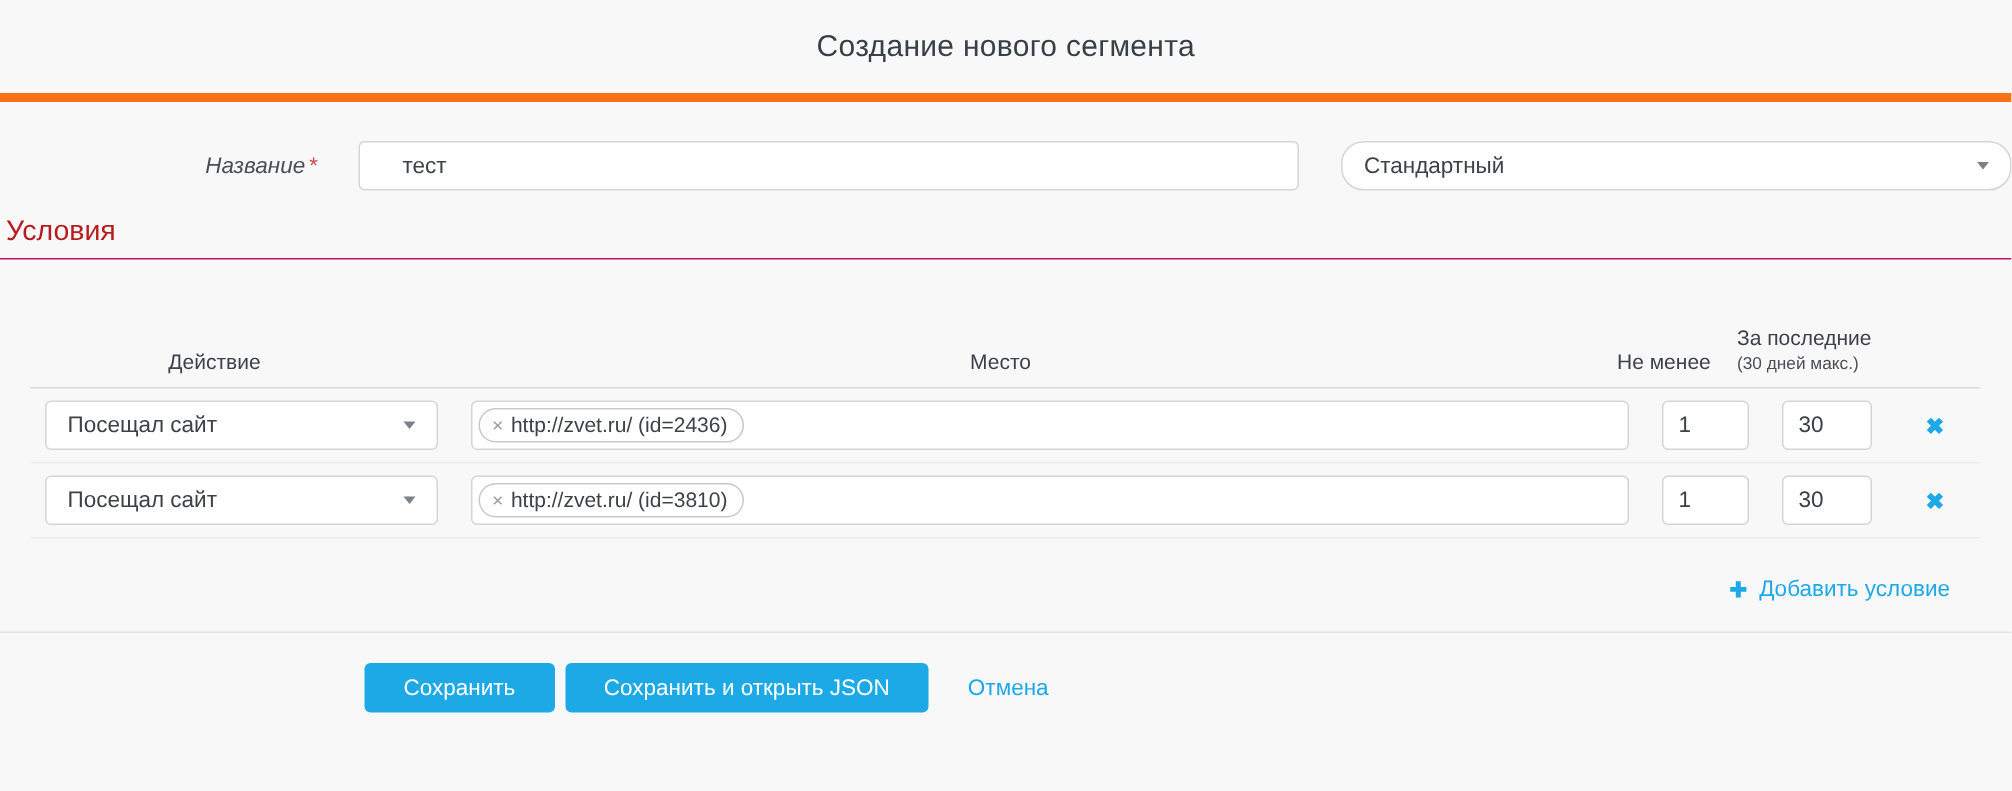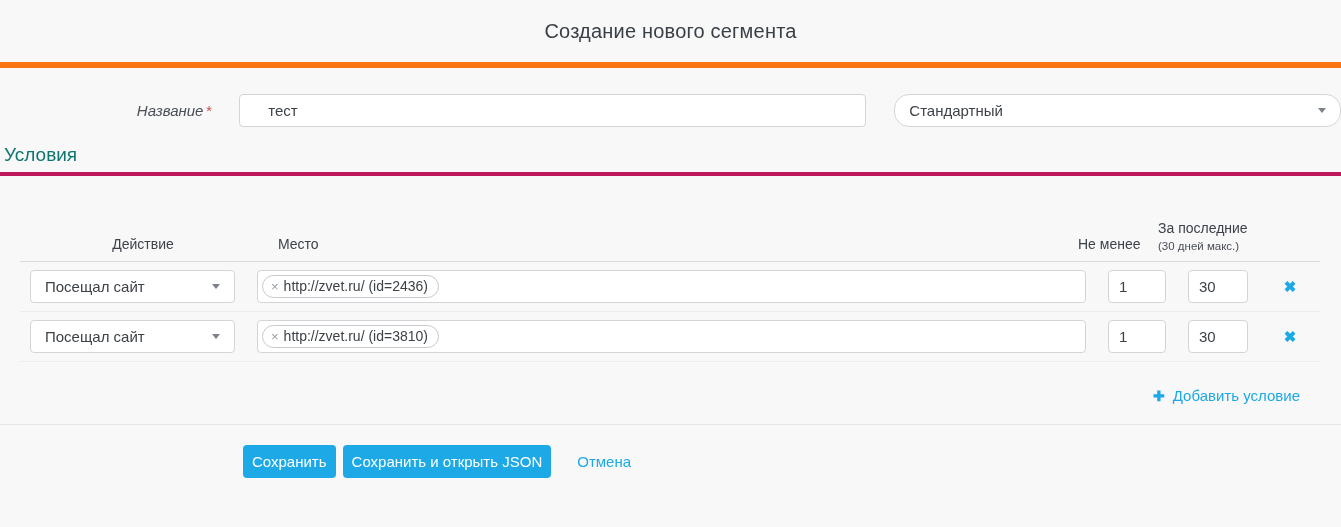--- a/index.html
+++ b/index.html
@@ -25,42 +25,42 @@
   }
   .name-input { width:637px; margin-left:28px; }
   .select-box {
     height:33px; border:1px solid #d3d5d8; border-radius:4px; background:#fff;
     display:flex; align-items:center; padding:0 14px; font-size:15px; color:#3d4247; cursor:pointer;
   }
   .type-select { width:454px; margin-left:28px;border-radius:15px; }
   .caret { width:0; height:0; border-left:4px solid transparent; border-right:4px solid transparent; border-top:5px solid #7b828a; margin-left:auto; }
 
   
-  .section-title { font-size:19px; color:#0f766e; padding:17px 0 6px 4px; border-bottom:4px solid #be185d; }
+  .section-title { font-size:19px; color:#b91c1c; padding:17px 0 6px 4px; border-bottom:1px solid #be185d; }
 
   
   .conditions { margin:0 21px 0 20px; }
   .cond-header {
     display:flex; align-items:flex-end; gap:22px;
     padding:44px 10px 9px 10px; border-bottom:1px solid #dbdbde;
     font-size:14px; color:#3d424a;
   }
   .col-action { width:226px;text-align:center; }
-  .col-place  { flex:1; }
+  .col-place  { flex:1;text-align:center; }
   .col-min    { width:58px; white-space:nowrap; }
   .col-period { width:90px; white-space:nowrap; }
   .col-del    { width:40px; }
   .period-note { font-size:11.5px; margin-top:4px; color:#494e55; }
 
   .cond-row {
     display:flex; align-items:center; gap:22px;
     height:50px; padding:0 10px; border-bottom:1px solid #ececee;
   }
   .cond-row:last-of-type { border-bottom:none; }
-  .action-select { width:205px;gap:43px; }
+  .action-select { width:262px;gap:43px; }
   .place-input {
     flex:1; height:33px; border:1px solid #d3d5d8; border-radius:4px; background:#fff;
     display:flex; align-items:center; padding:0 4px;
   }
   .tag {
     display:inline-flex; align-items:center; max-width:100%;
     border:1px solid #c7c9cc; border-radius:12px; background:#fff;
     padding:2px 10px 3px 8px; font-size:14px; color:#3d4247; white-space:nowrap;
   }
   .tag-remove { color:#979da3; font-size:13px; margin-right:5px; cursor:pointer; }
@@ -69,21 +69,21 @@
   .delete-btn { width:40px; text-align:center; color:#1ca9e6; font-size:15px; font-weight:bold; cursor:pointer; user-select:none; }
 
   .add-row { display:flex; justify-content:flex-end; padding:25px 20px 20px 0; }
   .add-link { display:flex; align-items:center; gap:8px; color:#1ca9e6; font-size:15px; cursor:pointer; text-decoration:none; }
   .plus-glyph { font-weight:bold; font-size:14px; }
 
   
   .footer-sep { border-top:1px solid #e5e5e6; }
   .footer { display:flex; align-items:center; padding:20px 0 0 243px; }
   .btn {
-    height:33px; padding:0 9px; margin-right:7px;
+    height:33px; padding:0 26px; margin-right:7px;
     background:#1ca9e6; color:#fff; border:none; border-radius:4px;
     font-family:"Liberation Sans", sans-serif; font-size:15px; cursor:pointer;
   }
   .cancel-link { color:#1ca9e6; font-size:15px; margin-left:19px; cursor:pointer; text-decoration:none; }
 </style>
 </head>
 <body>
 
 <div class="page-header">
   <div class="page-title">Создание нового сегмента</div>

